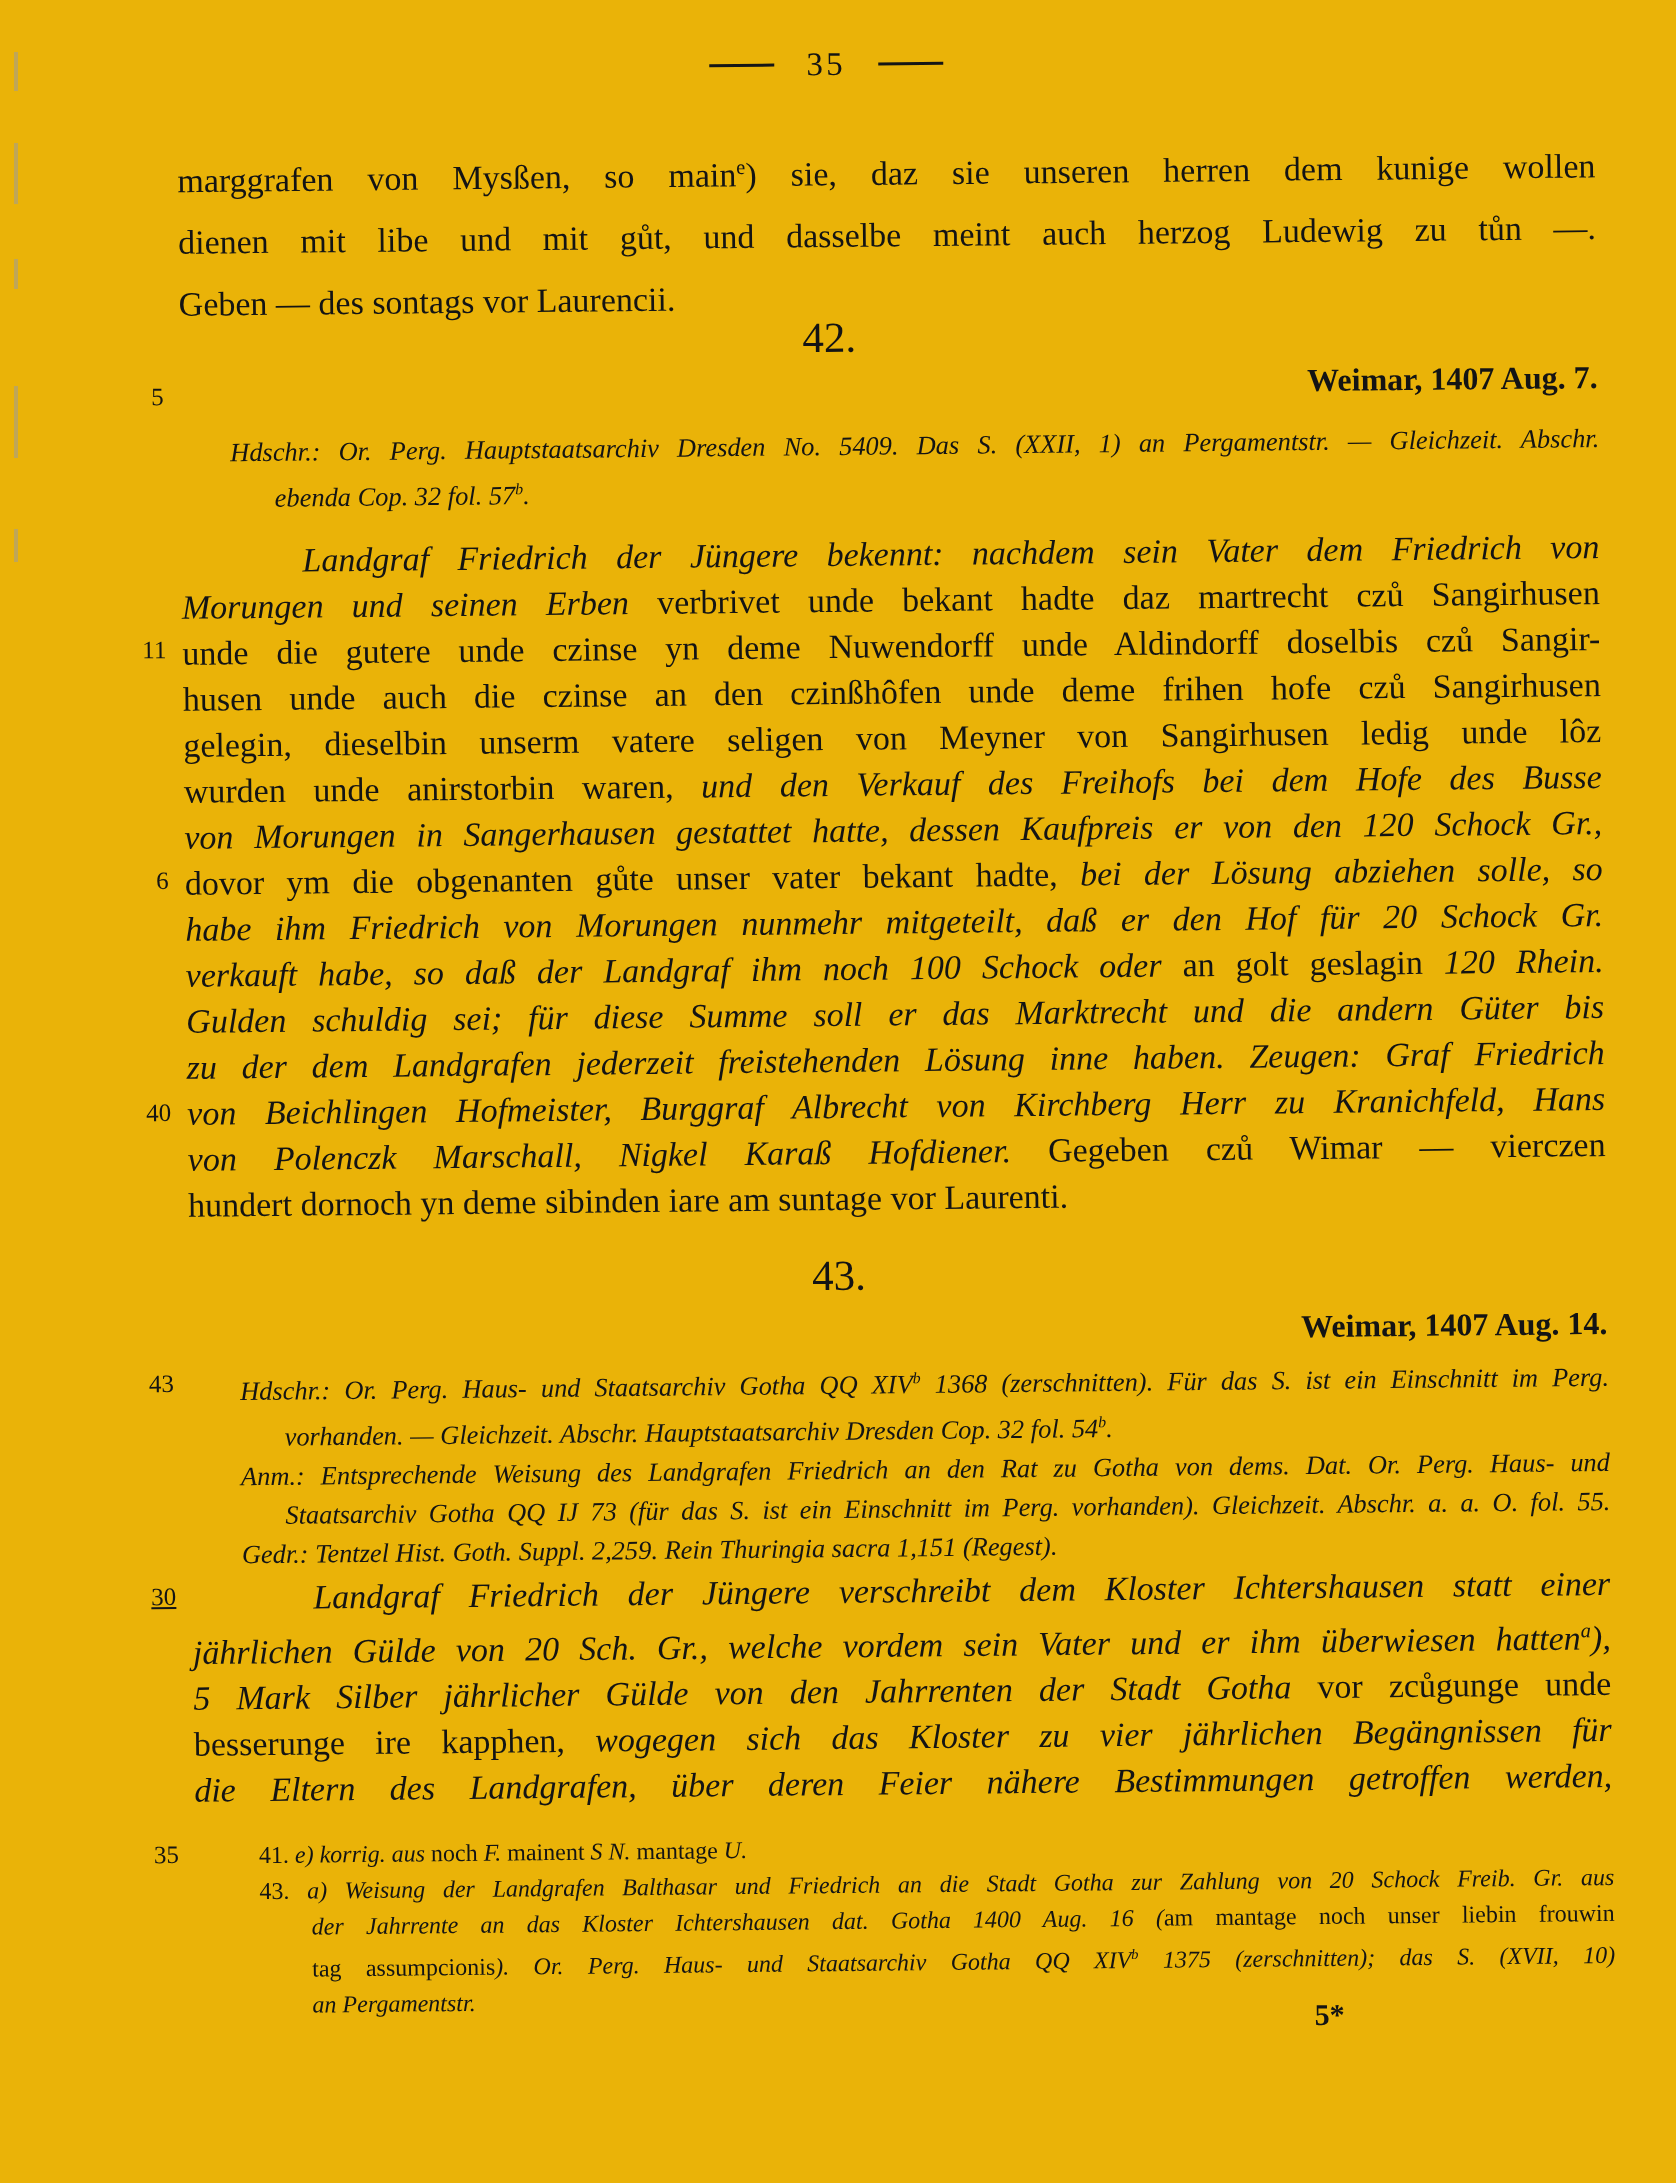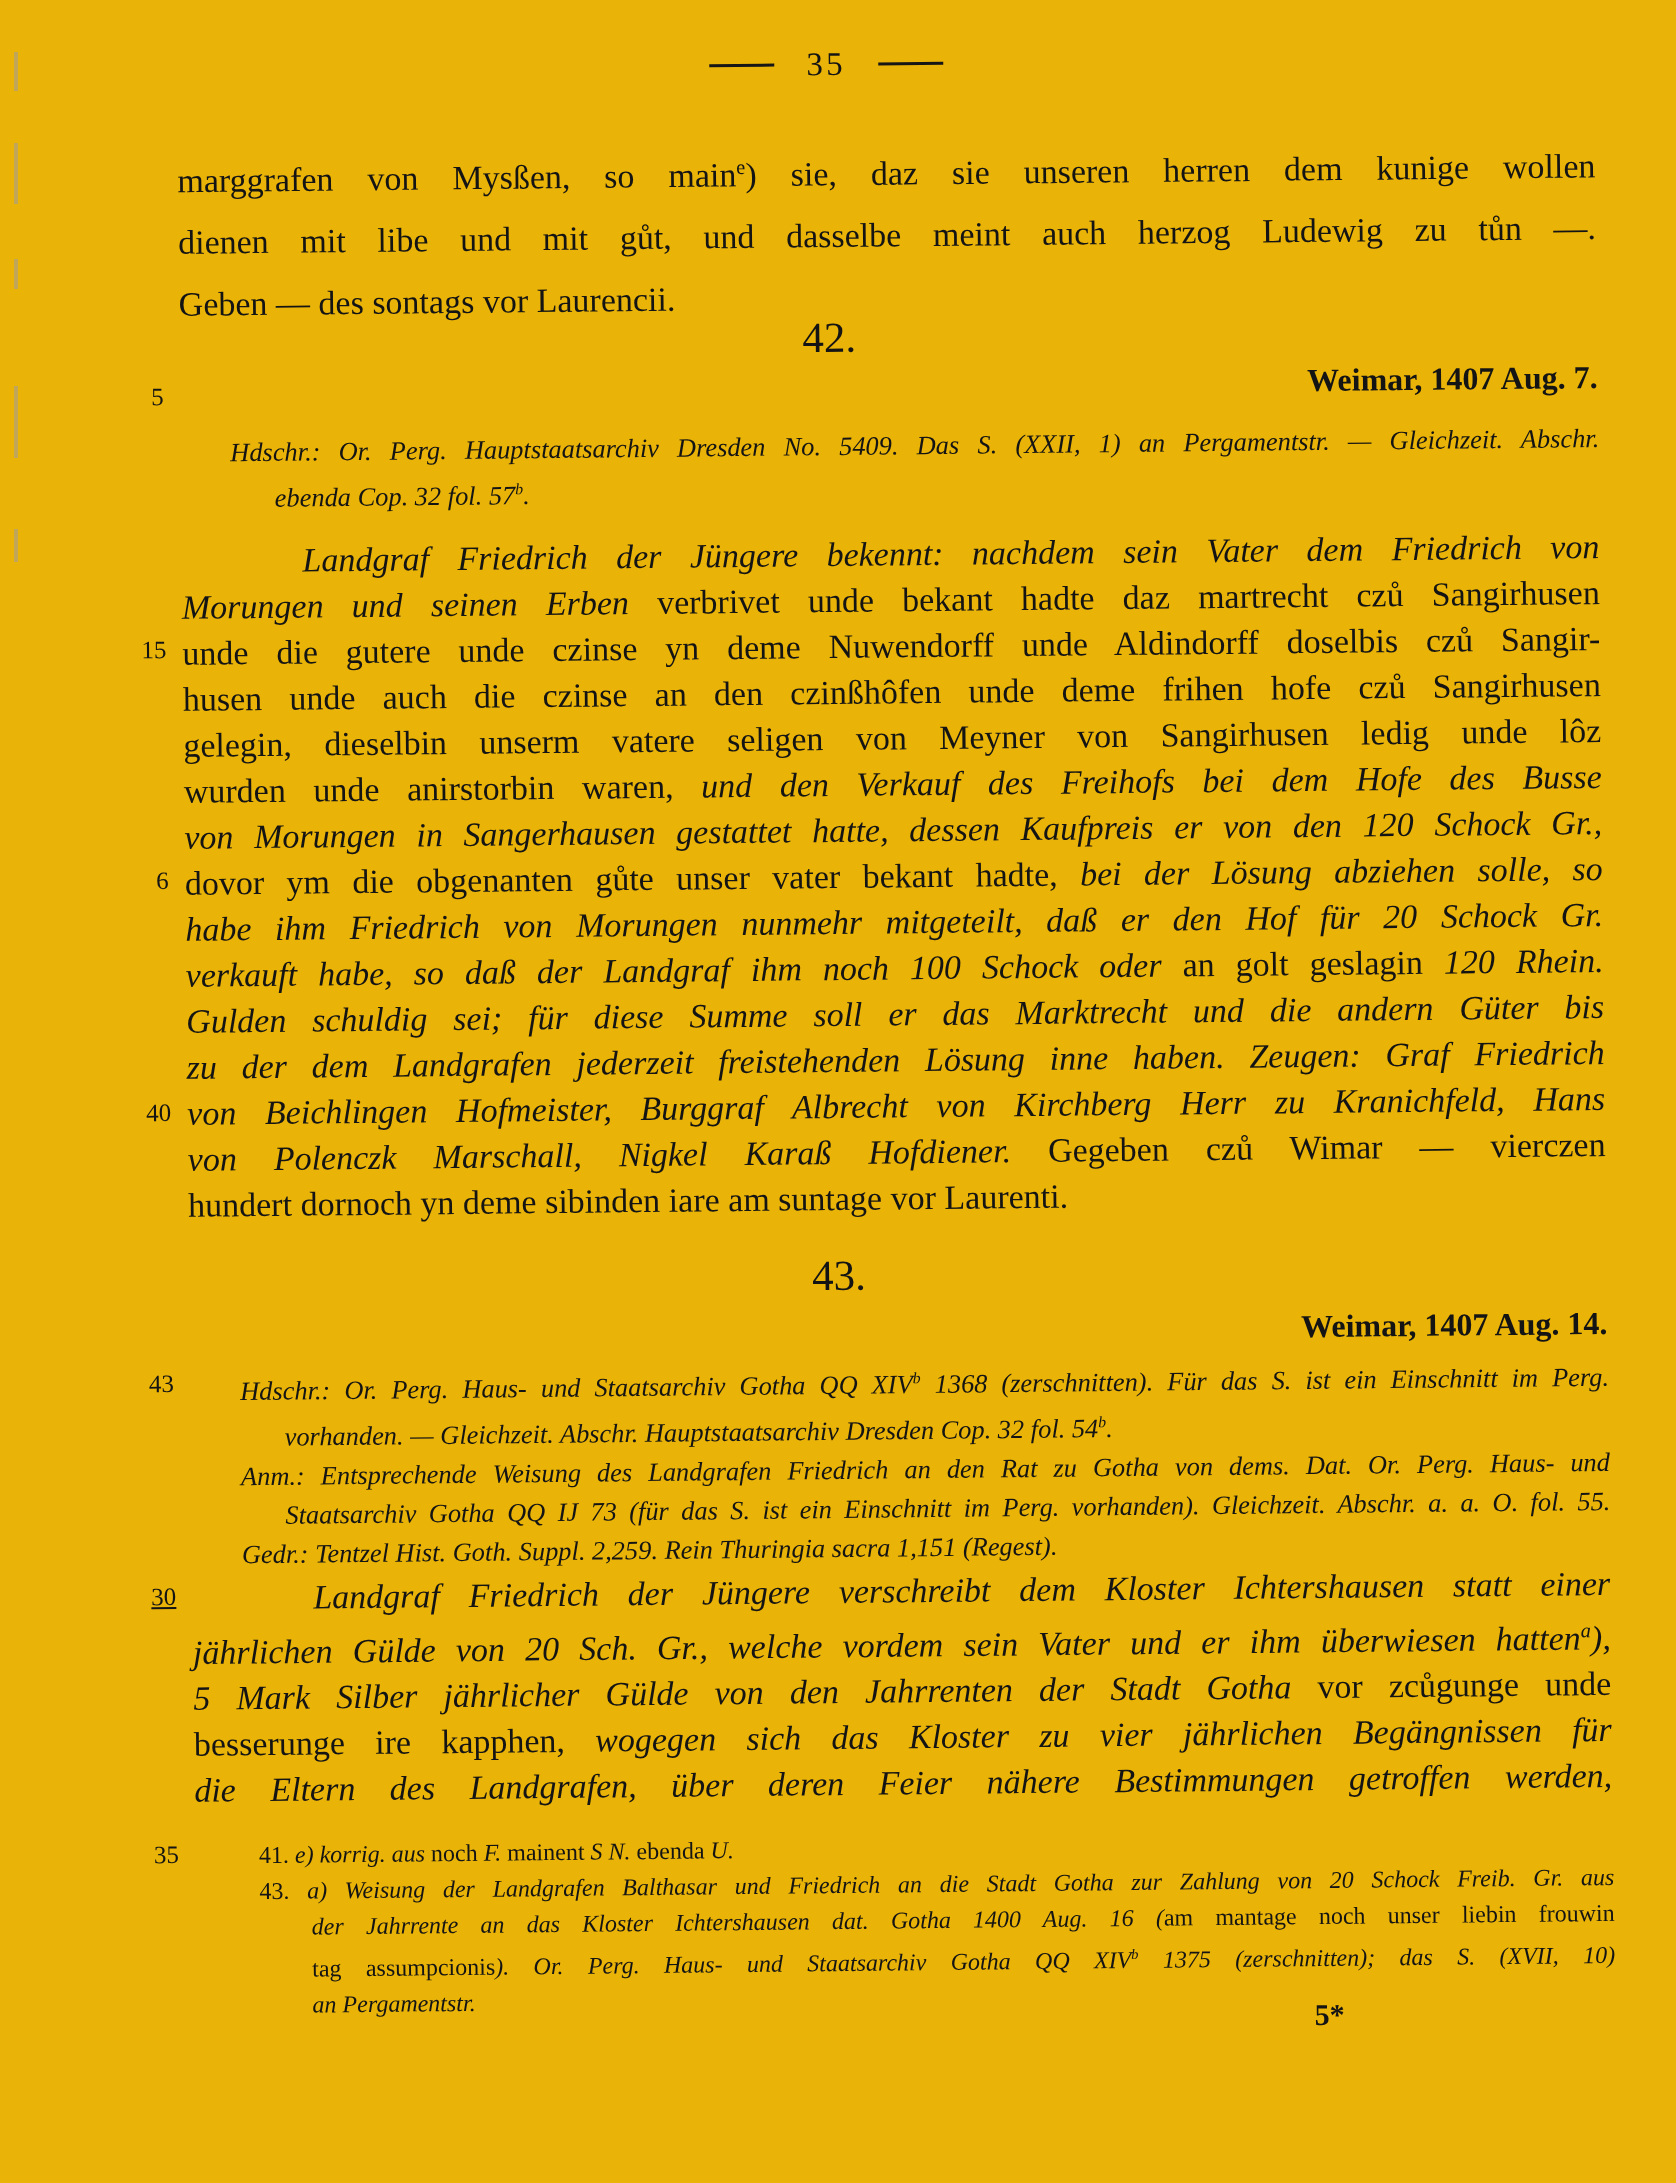--- a/index.html
+++ b/index.html
@@ -86,21 +86,21 @@
   <div class="content">
 
     <div class="block pagehead">
       <span class="hrule"></span>
       <span class="pagenum">35</span>
       <span class="hrule"></span>
     </div>
 
     <div>
         <div class="lineno">5</div>
-        <div class="lineno">15</div>
+        <div class="lineno">11</div>
         <div class="lineno">6</div>
         <div class="lineno">40</div>
         <div class="lineno">43</div>
         <div class="lineno">30</div>
         <div class="lineno">35</div>
       </div>
 
     <div class="block intro">
         <div class="tline"><span class="seg-r">marggrafen von Mysßen, so main</span><span class="seg-sup">e</span><span class="seg-r">) sie, daz sie unseren herren dem kunige wollen</span></div>
         <div class="tline"><span class="seg-r">dienen mit libe und mit gůt, und dasselbe meint auch herzog Ludewig zu tůn —.</span></div>
@@ -142,21 +142,21 @@
       </div>
     <div class="block body b43">
         <div class="tline first"><span class="seg-i">Landgraf Friedrich der Jüngere verschreibt dem Kloster Ichtershausen statt einer</span></div>
         <div class="tline"><span class="seg-i">jährlichen Gülde von 20 Sch. Gr., welche vordem sein Vater und er ihm überwiesen hatten</span><span class="seg-si">a</span><span class="seg-i">),</span></div>
         <div class="tline"><span class="seg-i">5 Mark Silber jährlicher Gülde von den Jahrrenten der Stadt Gotha </span><span class="seg-r">vor zcůgunge unde</span></div>
         <div class="tline"><span class="seg-r">besserunge ire kapphen, </span><span class="seg-i">wogegen sich das Kloster zu vier jährlichen Begängnissen für</span></div>
         <div class="tline"><span class="seg-i">die Eltern des Landgrafen, über deren Feier nähere Bestimmungen getroffen werden,</span></div>
       </div>
 
     <div class="block footnotes">
-        <div class="tline nojust"><span class="seg-b">41. </span><span class="seg-i">e) korrig. aus </span><span class="seg-r">noch </span><span class="seg-i">F. </span><span class="seg-r">mainent </span><span class="seg-i">S N. </span><span class="seg-r">ebenda </span><span class="seg-i">U.</span></div>
+        <div class="tline nojust"><span class="seg-b">41. </span><span class="seg-i">e) korrig. aus </span><span class="seg-r">noch </span><span class="seg-i">F. </span><span class="seg-r">mainent </span><span class="seg-i">S N. </span><span class="seg-r">mantage </span><span class="seg-i">U.</span></div>
         <div class="tline"><span class="seg-b">43. </span><span class="seg-i">a) Weisung der Landgrafen Balthasar und Friedrich an die Stadt Gotha zur Zahlung von 20 Schock Freib. Gr. aus</span></div>
         <div class="tline cont"><span class="seg-i">der Jahrrente an das Kloster Ichtershausen dat. Gotha 1400 Aug. 16 (</span><span class="seg-r">am mantage noch unser liebin frouwin</span></div>
         <div class="tline cont"><span class="seg-r">tag assumpcionis</span><span class="seg-i">). Or. Perg. Haus- und Staatsarchiv Gotha QQ XIV</span><span class="seg-si">b</span><span class="seg-i"> 1375 (zerschnitten); das S. (XVII, 10)</span></div>
         <div class="tline cont nojust"><span class="seg-i">an Pergamentstr.</span></div>
       </div>
 
     <div class="block sigmark">5*</div>
 
   </div>
 </div>

